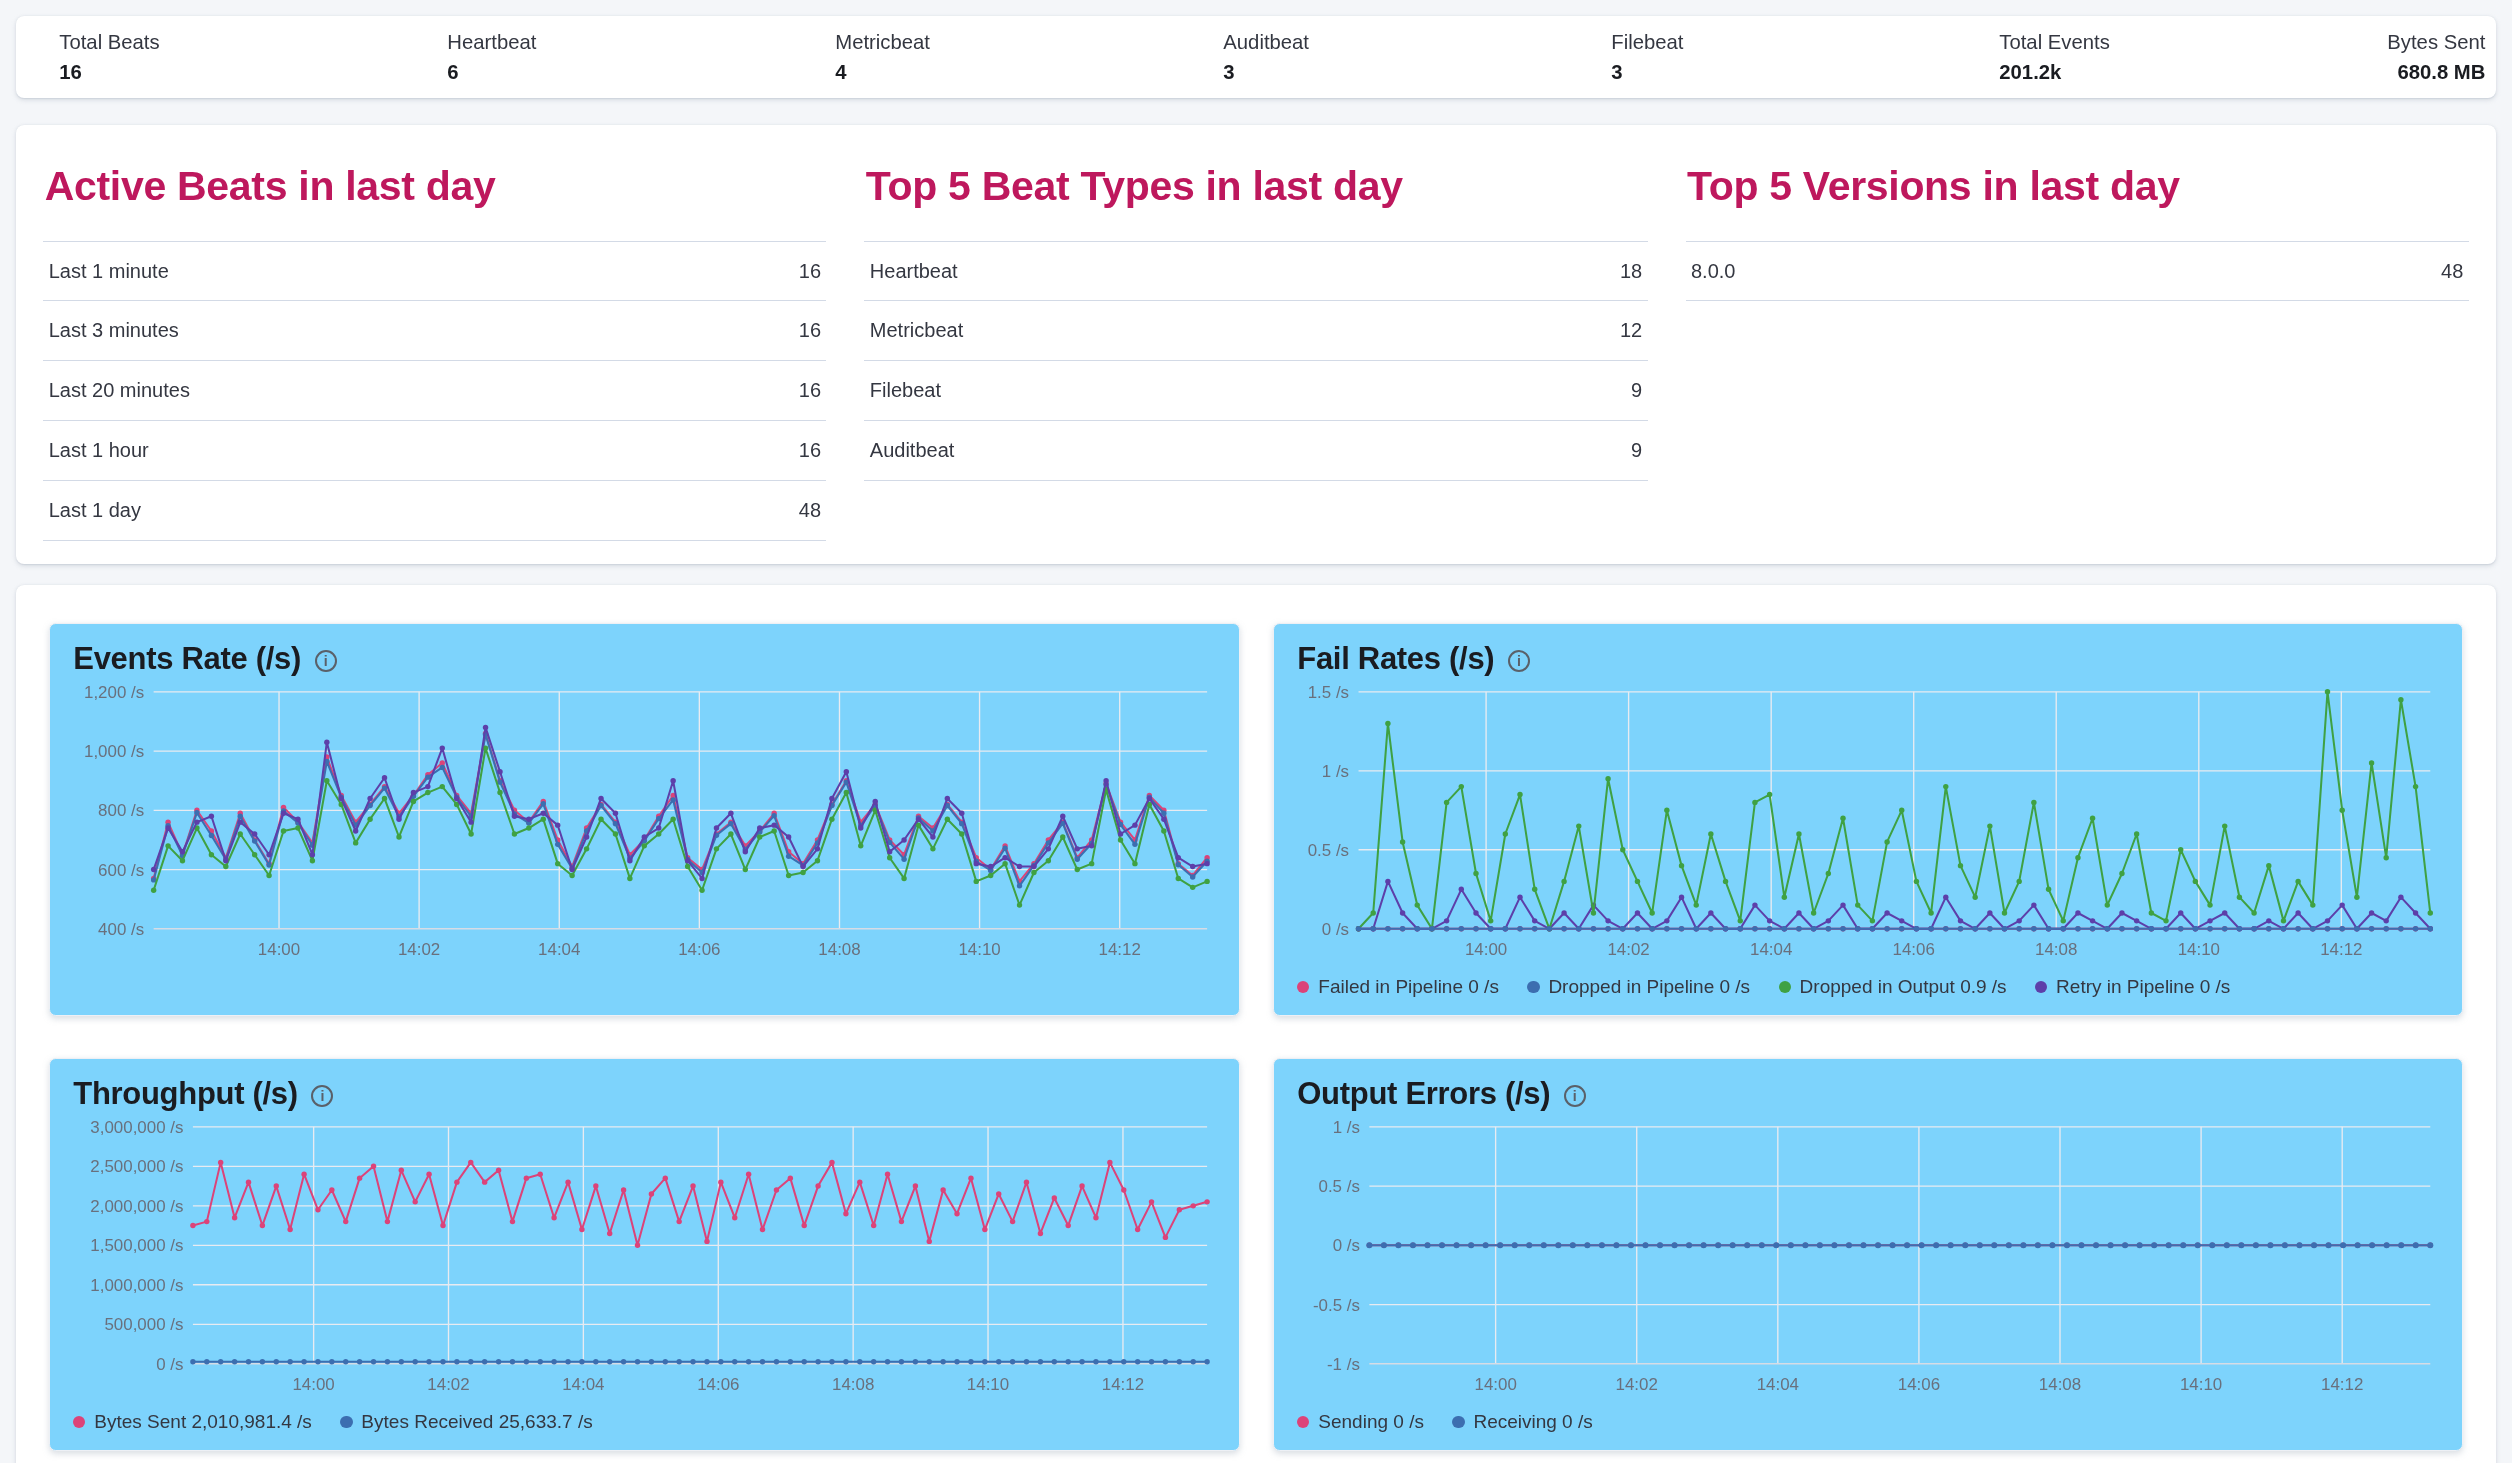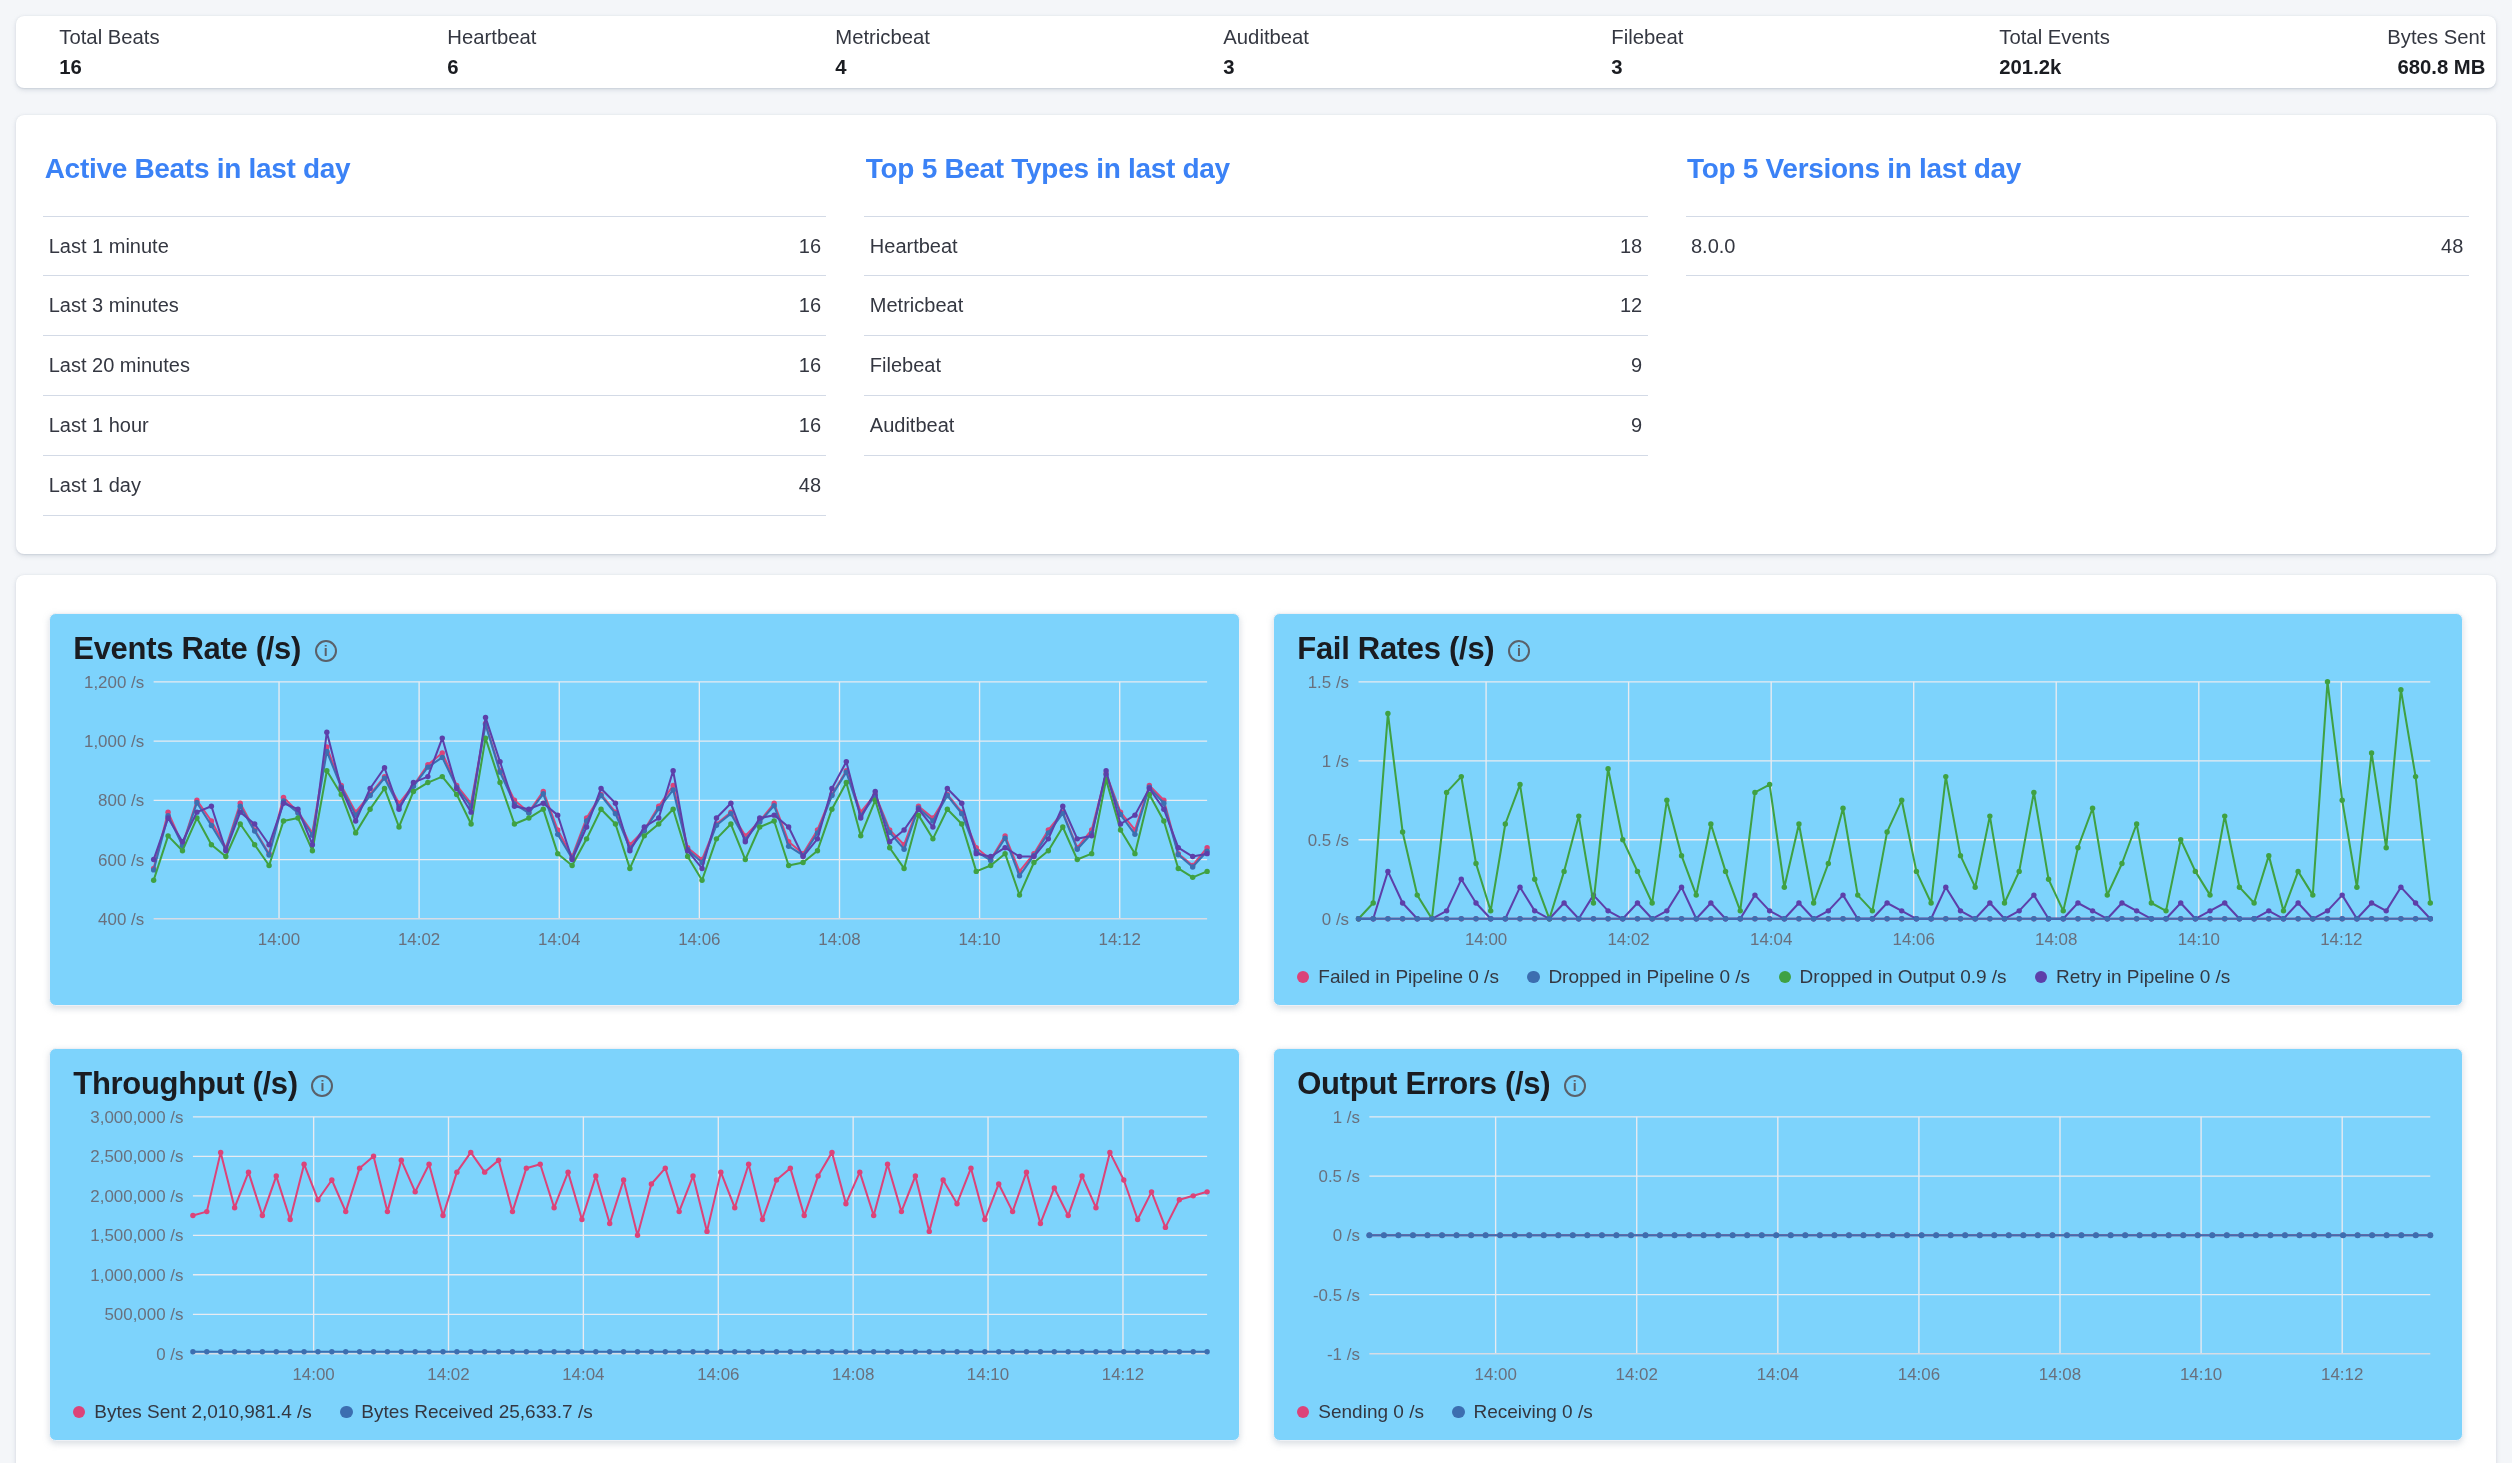--- a/index.html
+++ b/index.html
@@ -3,30 +3,30 @@
 <meta charset="utf-8">
 <style>
   * { margin:0; padding:0; box-sizing:border-box; }
   html,body { width:2512px; height:1464px; overflow:hidden; background:#F4F6F9;
               font-family:"Liberation Sans","DejaVu Sans",sans-serif; color:#1A1C21; }
   .page { padding:16.3px; }
   .panel { background:#FFFFFF; border-radius:8.1px;
            box-shadow:0 2px 5.4px rgba(152,162,179,0.3), 0 0.7px 1.4px rgba(152,162,179,0.25); }
 
   
-  .stats-bar { height:72px; display:flex; align-items:center; padding:0 43px; margin-bottom:27px; }
+  .stats-bar { height:82px; display:flex; align-items:center; padding:0 43px; margin-bottom:27px; }
   .stat { width:388px; flex:0 0 auto; }
   .stat:last-child { margin-left:auto; width:auto; text-align:right; }
   .stat-label { font-size:20.3px; color:#343741; margin-bottom:6.8px; }
   .stat-value { font-size:20.3px; font-weight:bold; color:#1A1C21; }
 
   
   .tables-panel { padding:38px 27px 30px; display:flex; gap:38px; margin-bottom:20.3px; height:439px; }
   .summary-col { flex:1; }
-  .summary-col h2 { font-size:28px; font-weight:bold; color:#3b82f6; margin:0 0 31px 1.4px; letter-spacing:-0.3px; }
+  .summary-col h2 { font-size:41px; font-weight:bold; color:#be185d; margin:0 0 31px 1.4px; letter-spacing:-0.3px; }
   .trow { display:flex; justify-content:space-between; align-items:center; height:60px;
           border-bottom:1.4px solid #D3DAE6; font-size:20px; color:#343741; padding:0 5.4px; }
   .trow:first-child { border-top:1.4px solid #D3DAE6; }
 
   
   .charts-panel { padding:38px 33px 33px; }
   .charts-grid { display:grid; grid-template-columns:1fr 1fr; column-gap:33px; row-gap:42px; }
   .card { background:#7dd3fc; border:1.4px solid #EDF0F5; border-radius:6.8px;
           box-shadow:0 2.7px 6.8px rgba(152,162,179,0.35); height:393px;
           padding:17.6px 23px 12.2px; display:flex; flex-direction:column; }

